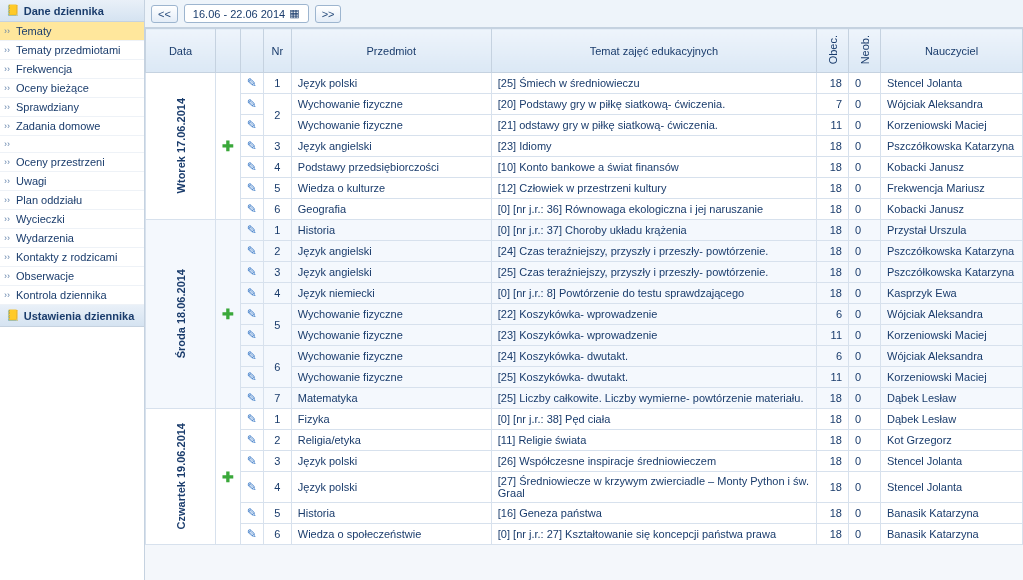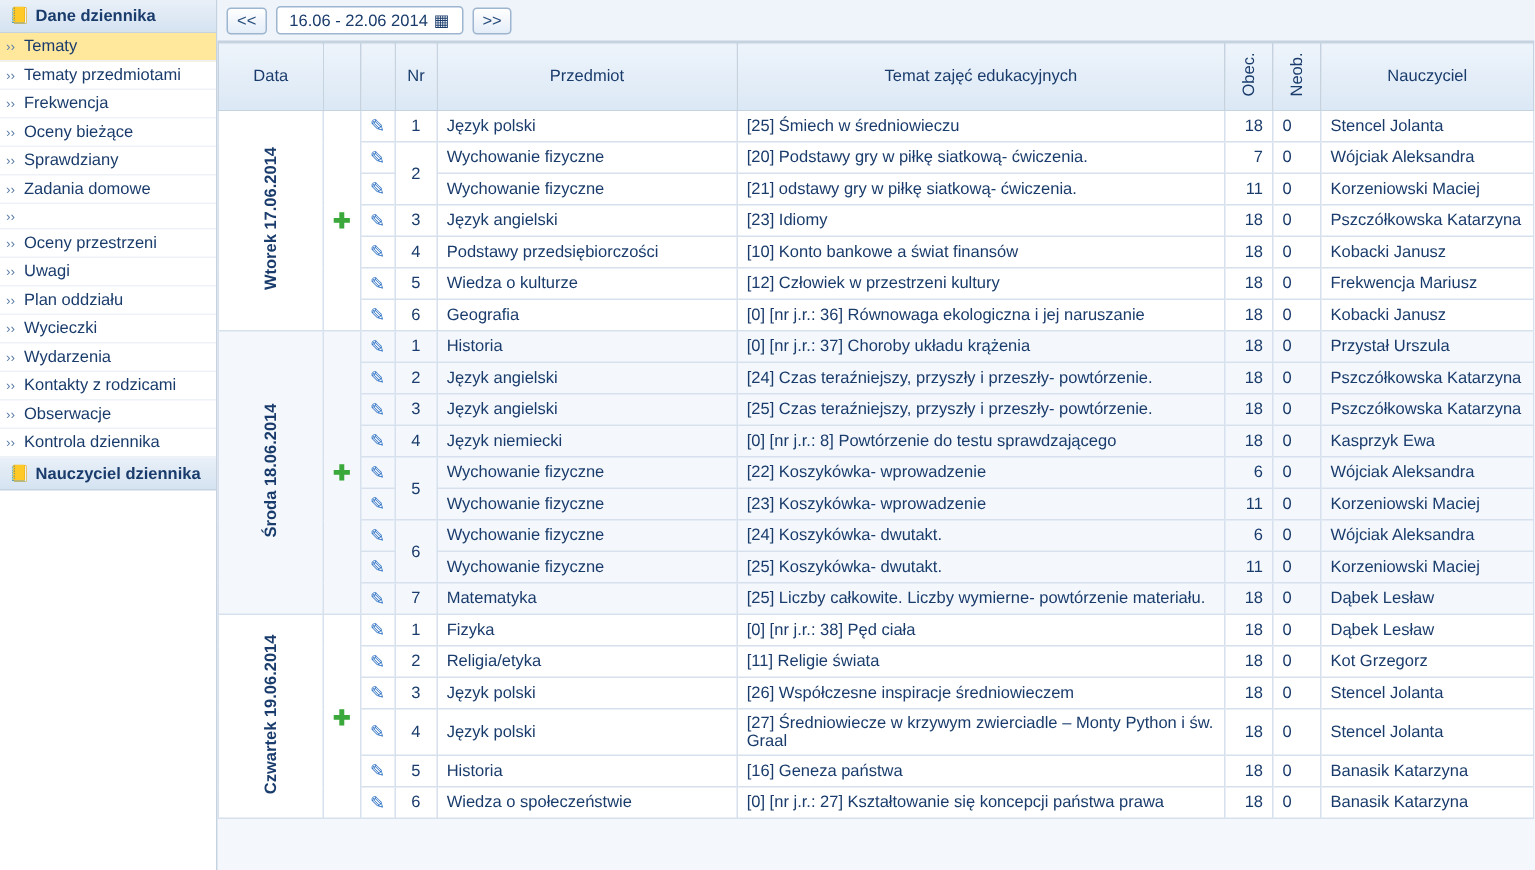--- a/index.html
+++ b/index.html
@@ -211,21 +211,21 @@
         <span class="chevron-icon">››</span>
         <span>Obserwacje</span>
       </div>
       <div class="sidebar-item">
         <span class="chevron-icon">››</span>
         <span>Kontrola dziennika</span>
       </div>
     </div>
   <div class="sidebar-header">
     <span class="icon">📒</span>
-    <span>Nauczyciel dziennika</span>
+    <span>Ustawienia dziennika</span>
   </div>
 </div>
 
 <div class="main">
   <div class="toolbar">
     <button class="nav-btn">&lt;&lt;</button>
     <span class="date-range">
       <span>16.06 - 22.06 2014</span>
       <span>▦</span>
     </span>

